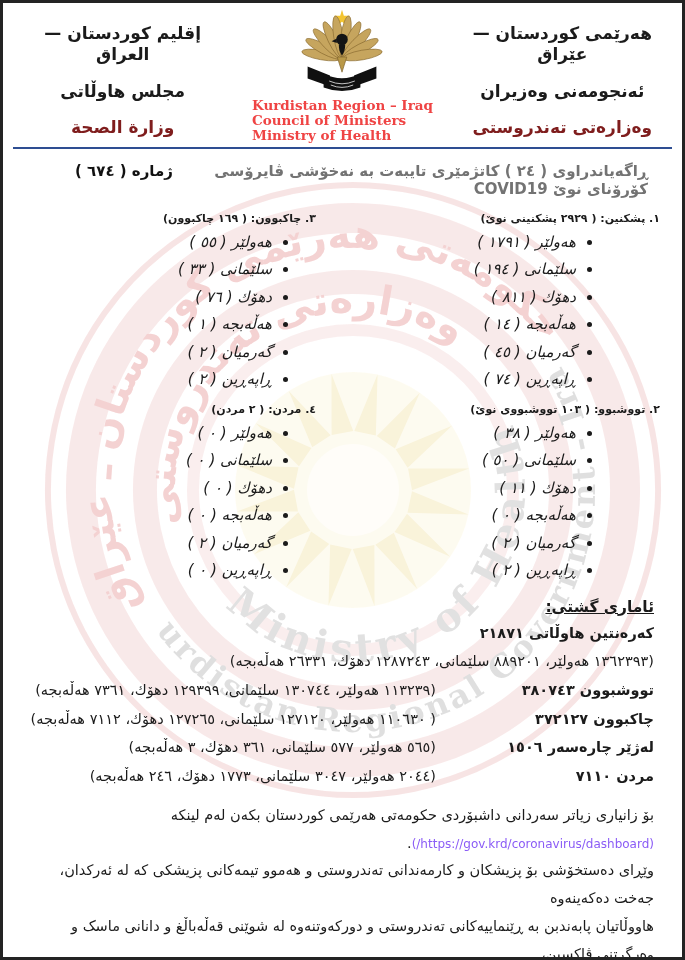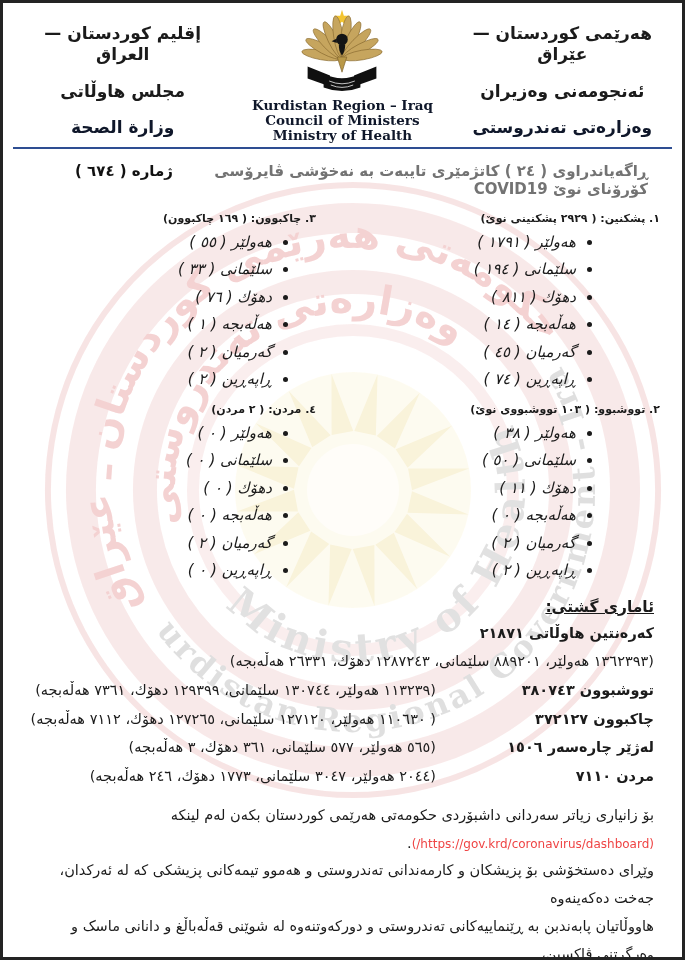--- a/index.html
+++ b/index.html
@@ -10,25 +10,25 @@
     font-family:"DejaVu Sans", sans-serif; color:#1b1b1b;
   }
   .wm { position:absolute; left:0; top:0; z-index:0; pointer-events:none; }
   .content { position:relative; z-index:1; }
 
   
   .header { display:flex; align-items:flex-start; padding:6px 14px 0 14px; }
   .h-col { flex:1 1 0; text-align:center; font-weight:bold; font-size:17px; direction:rtl; }
   .h-line { margin:15px 0 0 0; line-height:1.25; }
   .h-line:first-child { margin-top:14px; }
-  .red { color:#0f172a; }
+  .red { color:#7f1d1d; }
   .h-center { flex:1.08 1 0; display:flex; flex-direction:column; align-items:center; }
   .emblem-svg { width:96px; height:88px; display:block; }
-  .h-en { font-family:"DejaVu Serif","Liberation Serif",serif; color:#0f172a; font-weight:bold;
-          font-size:13.5px; line-height:1.12; text-align:center; margin-top:1px; }
+  .h-en { font-family:"DejaVu Serif","Liberation Serif",serif; color:#ef4444; font-weight:bold;
+          font-size:13.5px; line-height:1.12; margin-top:1px; }
   .hr-blue { border:0; border-top:2.5px solid #2e4e92; margin:4px 10px 0 10px; }
 
   
   .title-row { direction:rtl; display:flex; justify-content:space-between; align-items:baseline;
                padding:13px 34px 0 72px; font-weight:bold; font-size:15px; }
   .doc-title { color:#737373; }
   .doc-number { color:#111; white-space:nowrap; }
 
   
   .lists { display:flex; direction:rtl; padding:4px 22px 0 8px; }
@@ -42,21 +42,21 @@
 
   
   .summary { direction:rtl; padding:12px 28px 0 0; }
   .summary-h { display:inline-block; font-weight:bold; font-size:15.5px; text-decoration:underline; margin:0 0 3px 0; }
   .s-row { display:flex; font-size:14.5px; line-height:1.98; }
   .s-label { width:218px; flex:0 0 auto; font-weight:600; }
   .s-detail { font-weight:500; }
 
   
   .fpara { direction:rtl; text-align:right; padding:11px 28px 0 26px; font-size:14.5px; line-height:1.92; }
-  .link { color:#ef4444; font-size:12px; text-decoration:none; }
+  .link { color:#8b5cf6; font-size:12px; text-decoration:none; }
 </style>
 </head>
 <body>
 
 <div class="page">
 
   <svg class="wm" width="685" height="960" viewBox="0 0 685 960">
     <g transform="translate(350,487) rotate(-33)" opacity="0.5">
       <circle r="305" fill="none" stroke="#f0caca" stroke-width="6"></circle>
       <circle r="272" fill="none" stroke="#f3d4d4" stroke-width="30"></circle>

